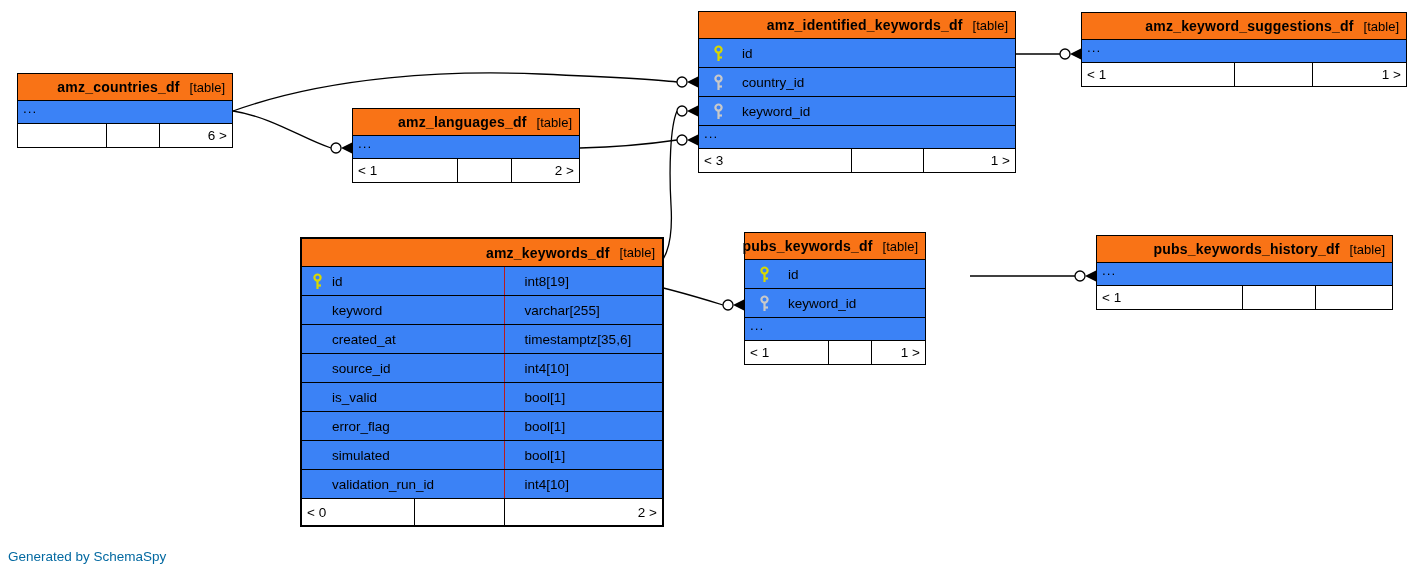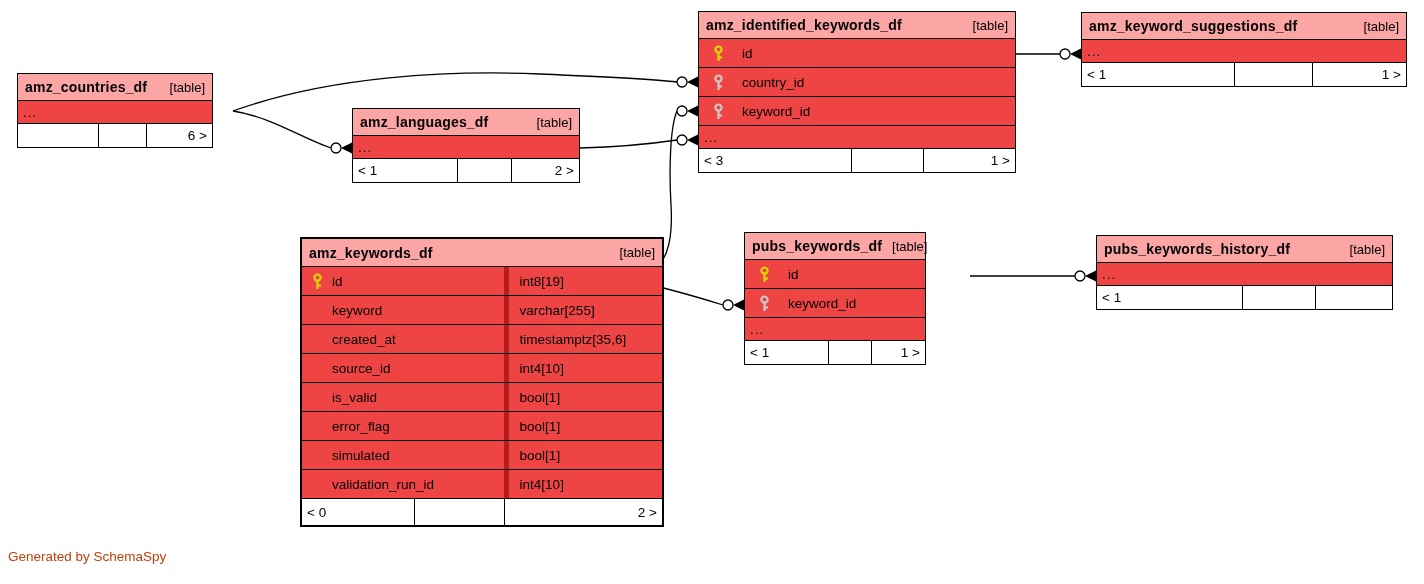--- a/index.html
+++ b/index.html
@@ -13,52 +13,52 @@
   #edges path{stroke:#000;stroke-width:1.3;fill:none;}
   #edges circle{fill:#fff;stroke:#000;stroke-width:1.3;}
   #edges polygon{fill:#000;stroke:none;}
 
   .table{
     position:absolute;background:#fff;border:1px solid #000;
     box-sizing:border-box;cursor:pointer;
   }
   .table.emphasis{border-width:2px;}
   .thead{
-    display:flex;justify-content:space-between;align-items:center;
-    background:#fca5a5;border-bottom:1px solid #000;
+    display:flex;justify-content:flex-end;align-items:center;
+    background:#f97316;border-bottom:1px solid #000;
     height:27px;padding:0 7px;box-sizing:border-box;white-space:nowrap;
   }
   .emphasis .thead{height:28px;}
   .tname{font-weight:bold;font-size:14px;letter-spacing:.2px;}
   .tbadge{font-size:13px;margin-left:10px;}
   .row{
     border-bottom:1px solid #000;box-sizing:border-box;
-    display:flex;align-items:center;font-size:13.5px;background:#ef4444;
+    display:flex;font-size:13.5px;background:#3b82f6;
   }
   .row.col{height:29px;}
   .row.ellipsis{height:23px;padding-left:5px;letter-spacing:1px;}
   .colleft{display:flex;align-items:center;padding-left:13px;flex:1 1 auto;height:100%;box-sizing:border-box;}
   .typed .colleft{flex:0 0 56%;}
   .ctype{
-    flex:1 1 auto;border-left:5px solid #b91c1c;height:100%;
-    display:flex;align-items:center;padding-left:11px;box-sizing:border-box;
+    flex:1 1 auto;border-left:1px solid #b91c1c;height:100%;
+    display:flex;align-items:center;padding-left:20px;box-sizing:border-box;
   }
   .keyicon{width:13px;height:17px;margin-right:17px;flex:0 0 13px;display:inline-flex;}
   .emphasis .colleft{padding-left:9px;}
   .emphasis .keyicon{margin-right:8px;}
   .tfoot{display:flex;height:23px;font-size:13.5px;box-sizing:border-box;}
   .emphasis .tfoot{height:26px;}
   .fcell{
     box-sizing:border-box;display:flex;align-items:center;
     padding:0 5px;height:100%;overflow:hidden;white-space:nowrap;
   }
   .fcell + .fcell{border-left:1px solid #000;}
   .fcell.right{justify-content:flex-end;}
   #credit{
-    position:absolute;left:8px;top:549px;font-size:13.5px;color:#c2410c;
+    position:absolute;left:8px;top:549px;font-size:13.5px;color:#0369a1;
   }
 </style>
 </head>
 <body>
 
 <svg id="edges" width="1424" height="584">
   <g>
     <path d="M 233 111 C 330 76, 450 70, 540 74 C 610 77, 652 79, 677 82"></path>
     <polygon points="698,76.5 698,87.5 687,82"></polygon>
     <circle cx="682" cy="82" r="5"></circle>
@@ -89,21 +89,21 @@
     <circle cx="1065" cy="54" r="5"></circle>
   </g>
   <g>
     <path d="M 970 276 L 1075 276"></path>
     <polygon points="1096,270.5 1096,281.5 1085,276"></polygon>
     <circle cx="1080" cy="276" r="5"></circle>
   </g>
 </svg>
 
 <div id="tables">
-    <div class="table" style="left: 17px; top: 73px; width: 196px;">
+    <div class="table" style="left: 17px; top: 73px; width: 216px;">
       <div class="thead">
         <span class="tname">amz_countries_df</span>
         <span class="tbadge">[table]</span>
       </div>
       <div class="row ellipsis">...</div>
       <div class="tfoot">
         <span class="fcell" style="width: 41%;"></span>
         <span class="fcell" style="width: 25%;"></span>
         <span class="fcell right" style="width: 34%;">6 &gt;</span>
       </div>

